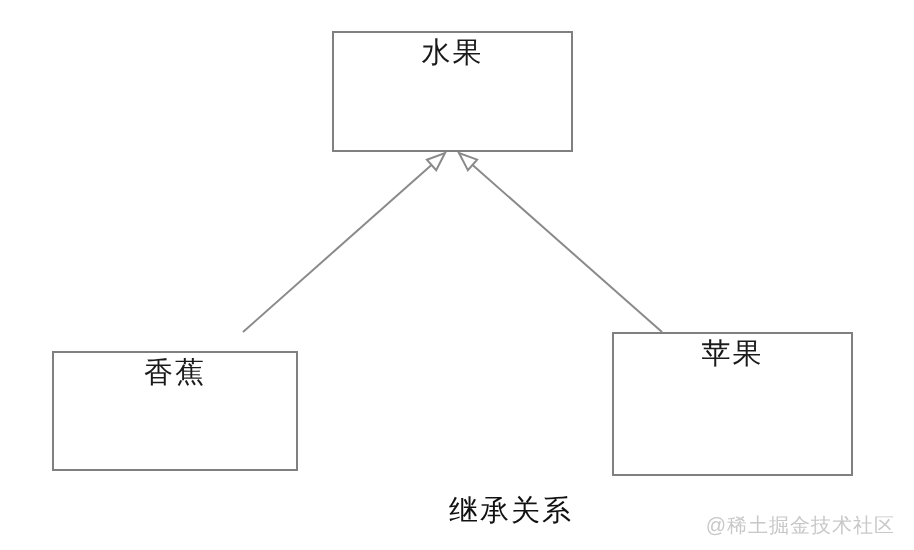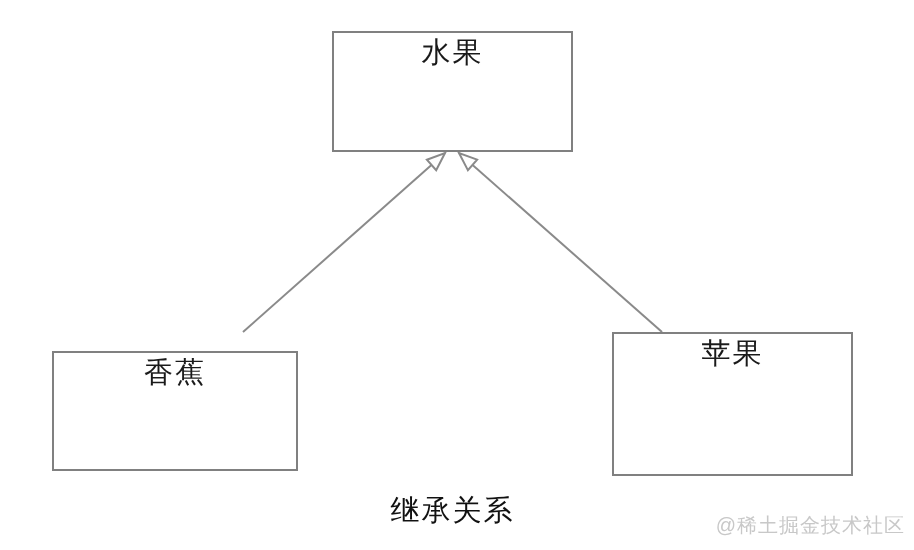--- a/index.html
+++ b/index.html
@@ -35,29 +35,29 @@
     letter-spacing: 2px;
   }
   .node-fruit  { left: 332px; top: 31px;  width: 241px; height: 121px; }
   .node-banana { left: 52px;  top: 351px; width: 246px; height: 120px; }
   .node-apple  { left: 612px; top: 332px; width: 241px; height: 144px; }
   .caption {
     position: absolute;
     left: 332px;
     top: 491px;
     width: 241px;
-    text-align: center;
+    text-align: right;
     font-size: 29px;
     font-weight: 500;
     color: #111111;
     letter-spacing: 2px;
   }
   .watermark {
     position: absolute;
-    right: 9px;
+    right: 19px;
     top: 512px;
     font-size: 20px;
     color: #c8c8c8;
     letter-spacing: 1px;
     margin-left: 16px;
   }
 </style>
 </head>
 <body>
 

